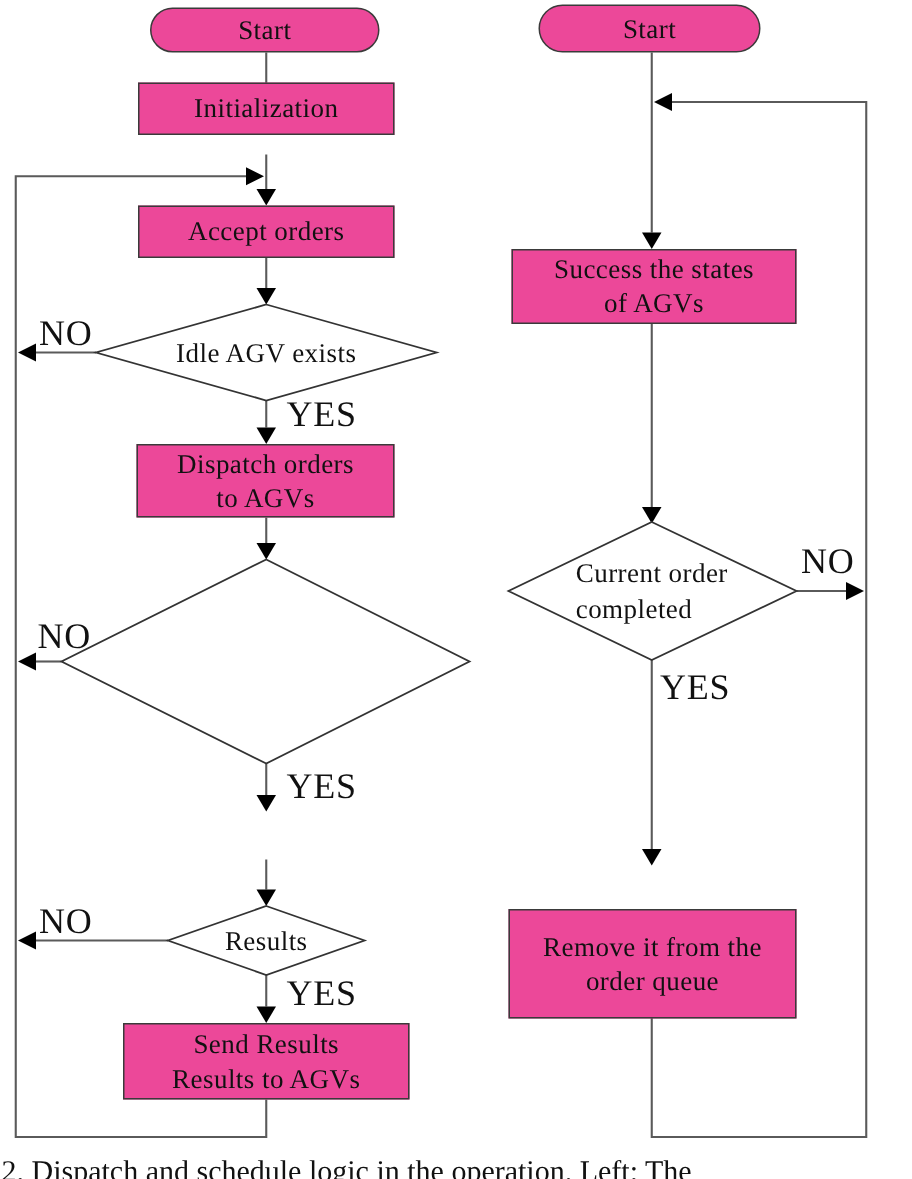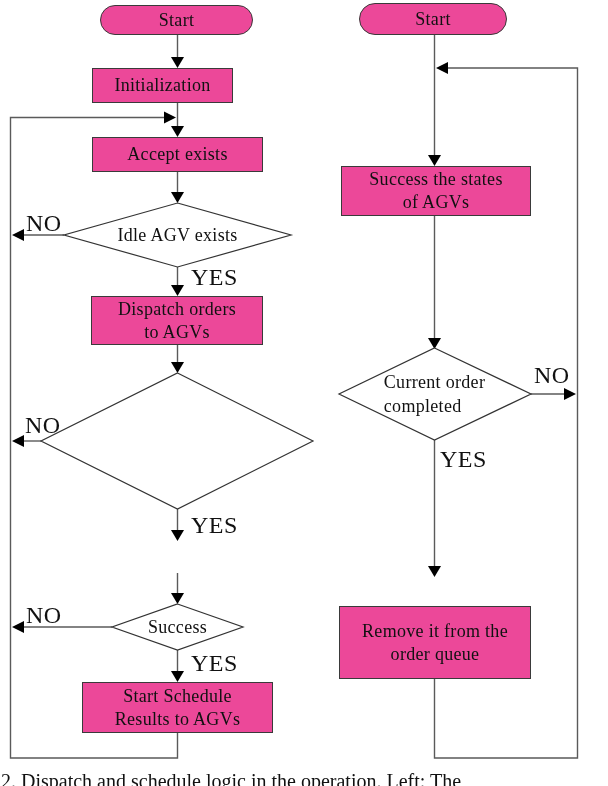--- a/index.html
+++ b/index.html
@@ -123,43 +123,43 @@
     <g stroke="#333333" stroke-width="1.2" fill="#ffffff">
       <polygon points="177.5,203 291,235 177.5,267 64,235"></polygon>
       <polygon points="177.5,373 313,441 177.5,509 41,441"></polygon>
       <polygon points="177.5,604 243,627 177.5,650 112,627"></polygon>
       <polygon points="434.5,348 531,394 434.5,440 339,394"></polygon>
     </g>
   </svg>
 
   <div class="node stadium" style="left:100px; top:5px; width:153px; height:30px;">Start</div>
 
-  <div class="node rect" style="left:92px; top:68px; width:141px; height:35px;">Initialization</div>
+  <div class="node rect" style="left:92px; top:55px; width:171px; height:35px;">Initialization</div>
 
-  <div class="node rect" style="left:92px; top:137px; width:171px; height:35px;">Accept exists</div>
+  <div class="node rect" style="left:92px; top:137px; width:171px; height:35px;">Accept orders</div>
 
   <div class="dtext" style="left:75px; top:203px; width:205px; height:64px;">Idle AGV exists</div>
 
   <div class="branch" style="left:26px; top:210px;">NO</div>
   <div class="branch" style="left:191px; top:264px;">YES</div>
 
   <div class="node rect" style="left:91px; top:296px; width:172px; height:49px;">Dispatch orders
 to AGVs</div>
 
 
   <div class="branch" style="left:25px; top:412px;">NO</div>
   <div class="branch" style="left:191px; top:512px;">YES</div>
 
 
-  <div class="dtext" style="left:112px; top:604px; width:131px; height:46px;">Success</div>
+  <div class="dtext" style="left:112px; top:604px; width:131px; height:46px;">Results</div>
 
   <div class="branch" style="left:26px; top:602px;">NO</div>
   <div class="branch" style="left:191px; top:650px;">YES</div>
 
-  <div class="node rect" style="left:82px; top:682px; width:191px; height:51px;">Start Schedule
+  <div class="node rect" style="left:82px; top:682px; width:191px; height:51px;">Send Results
 Results to AGVs</div>
 
   <div class="node stadium" style="left:359px; top:3px; width:148px; height:32px;">Start</div>
 
   <div class="node rect" style="left:341px; top:166px; width:190px; height:50px;">Success the states
 of AGVs</div>
 
   <div class="dtext" style="left:349px; top:348px; width:171px; height:92px;">Current order
 completed</div>
 

